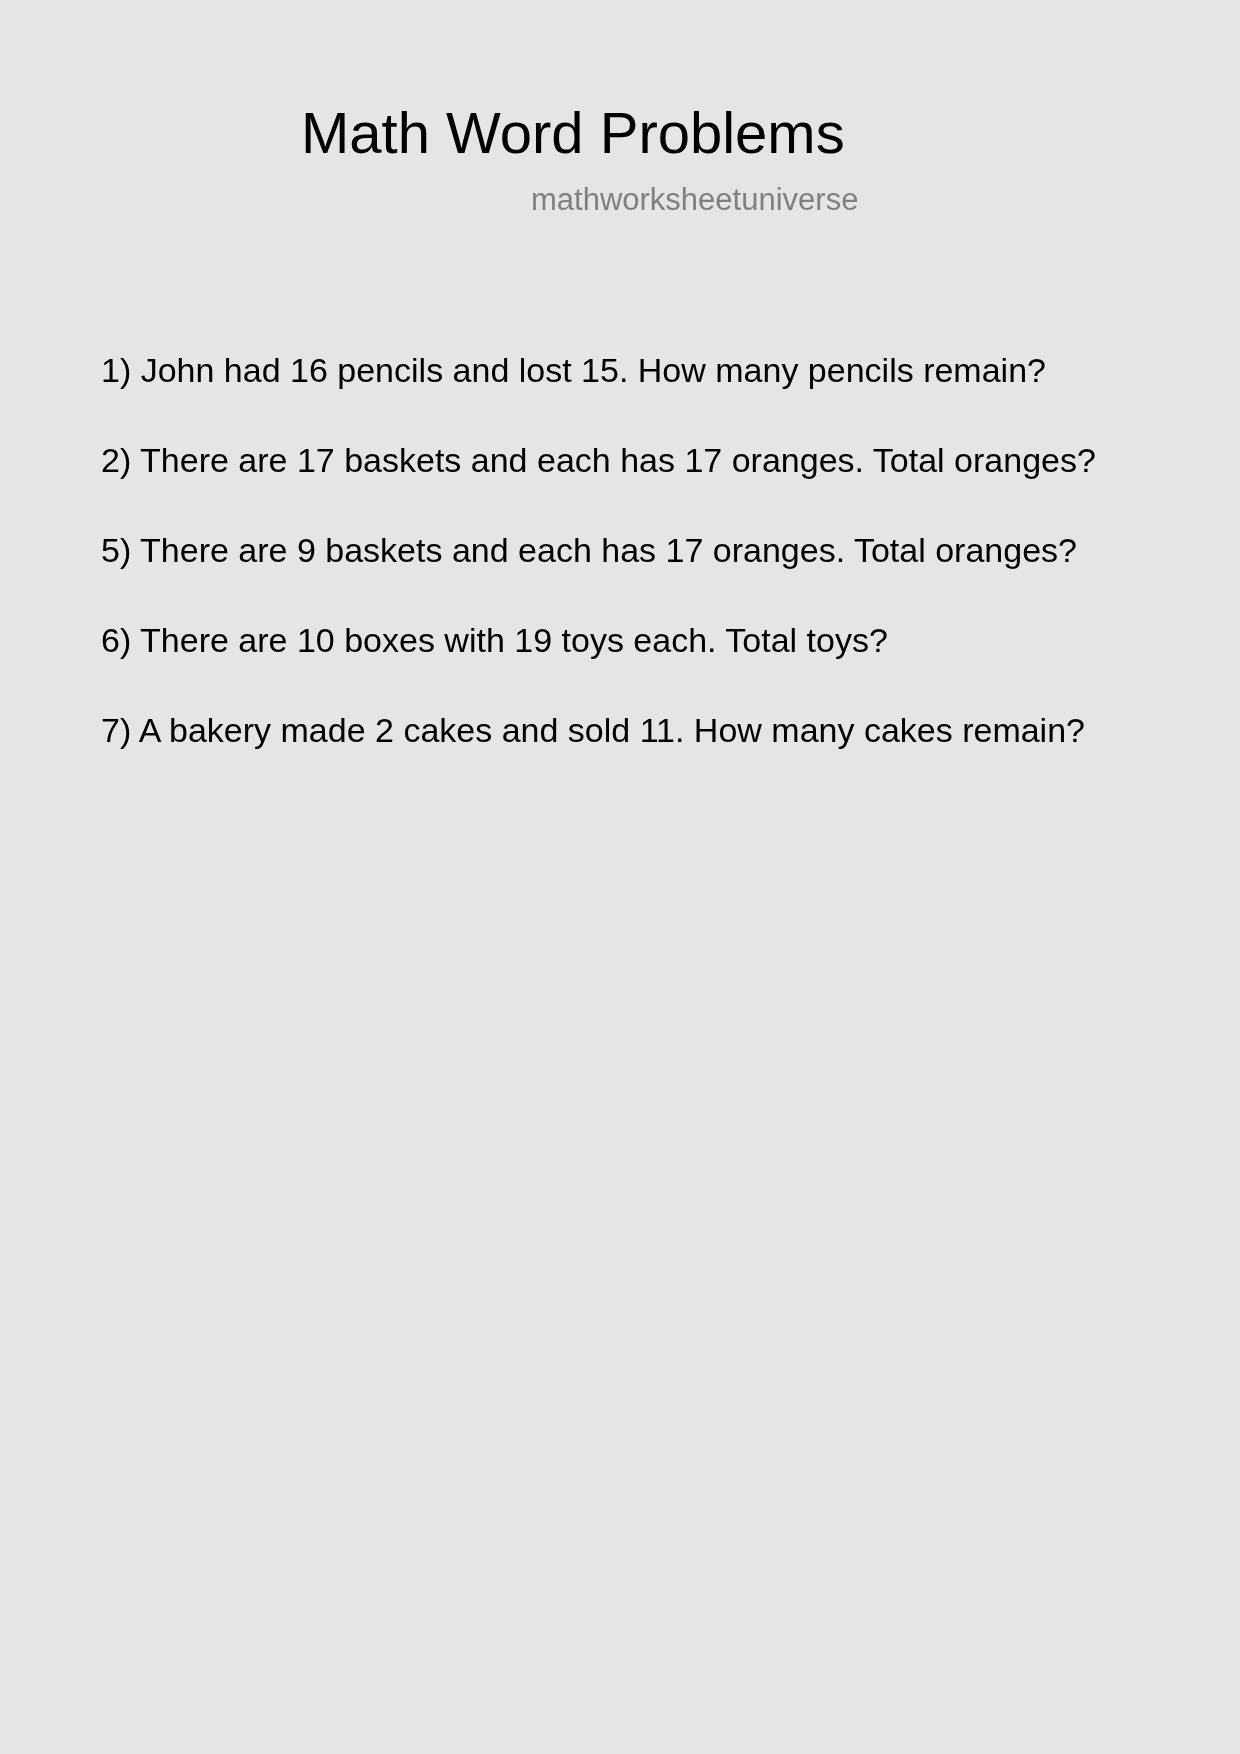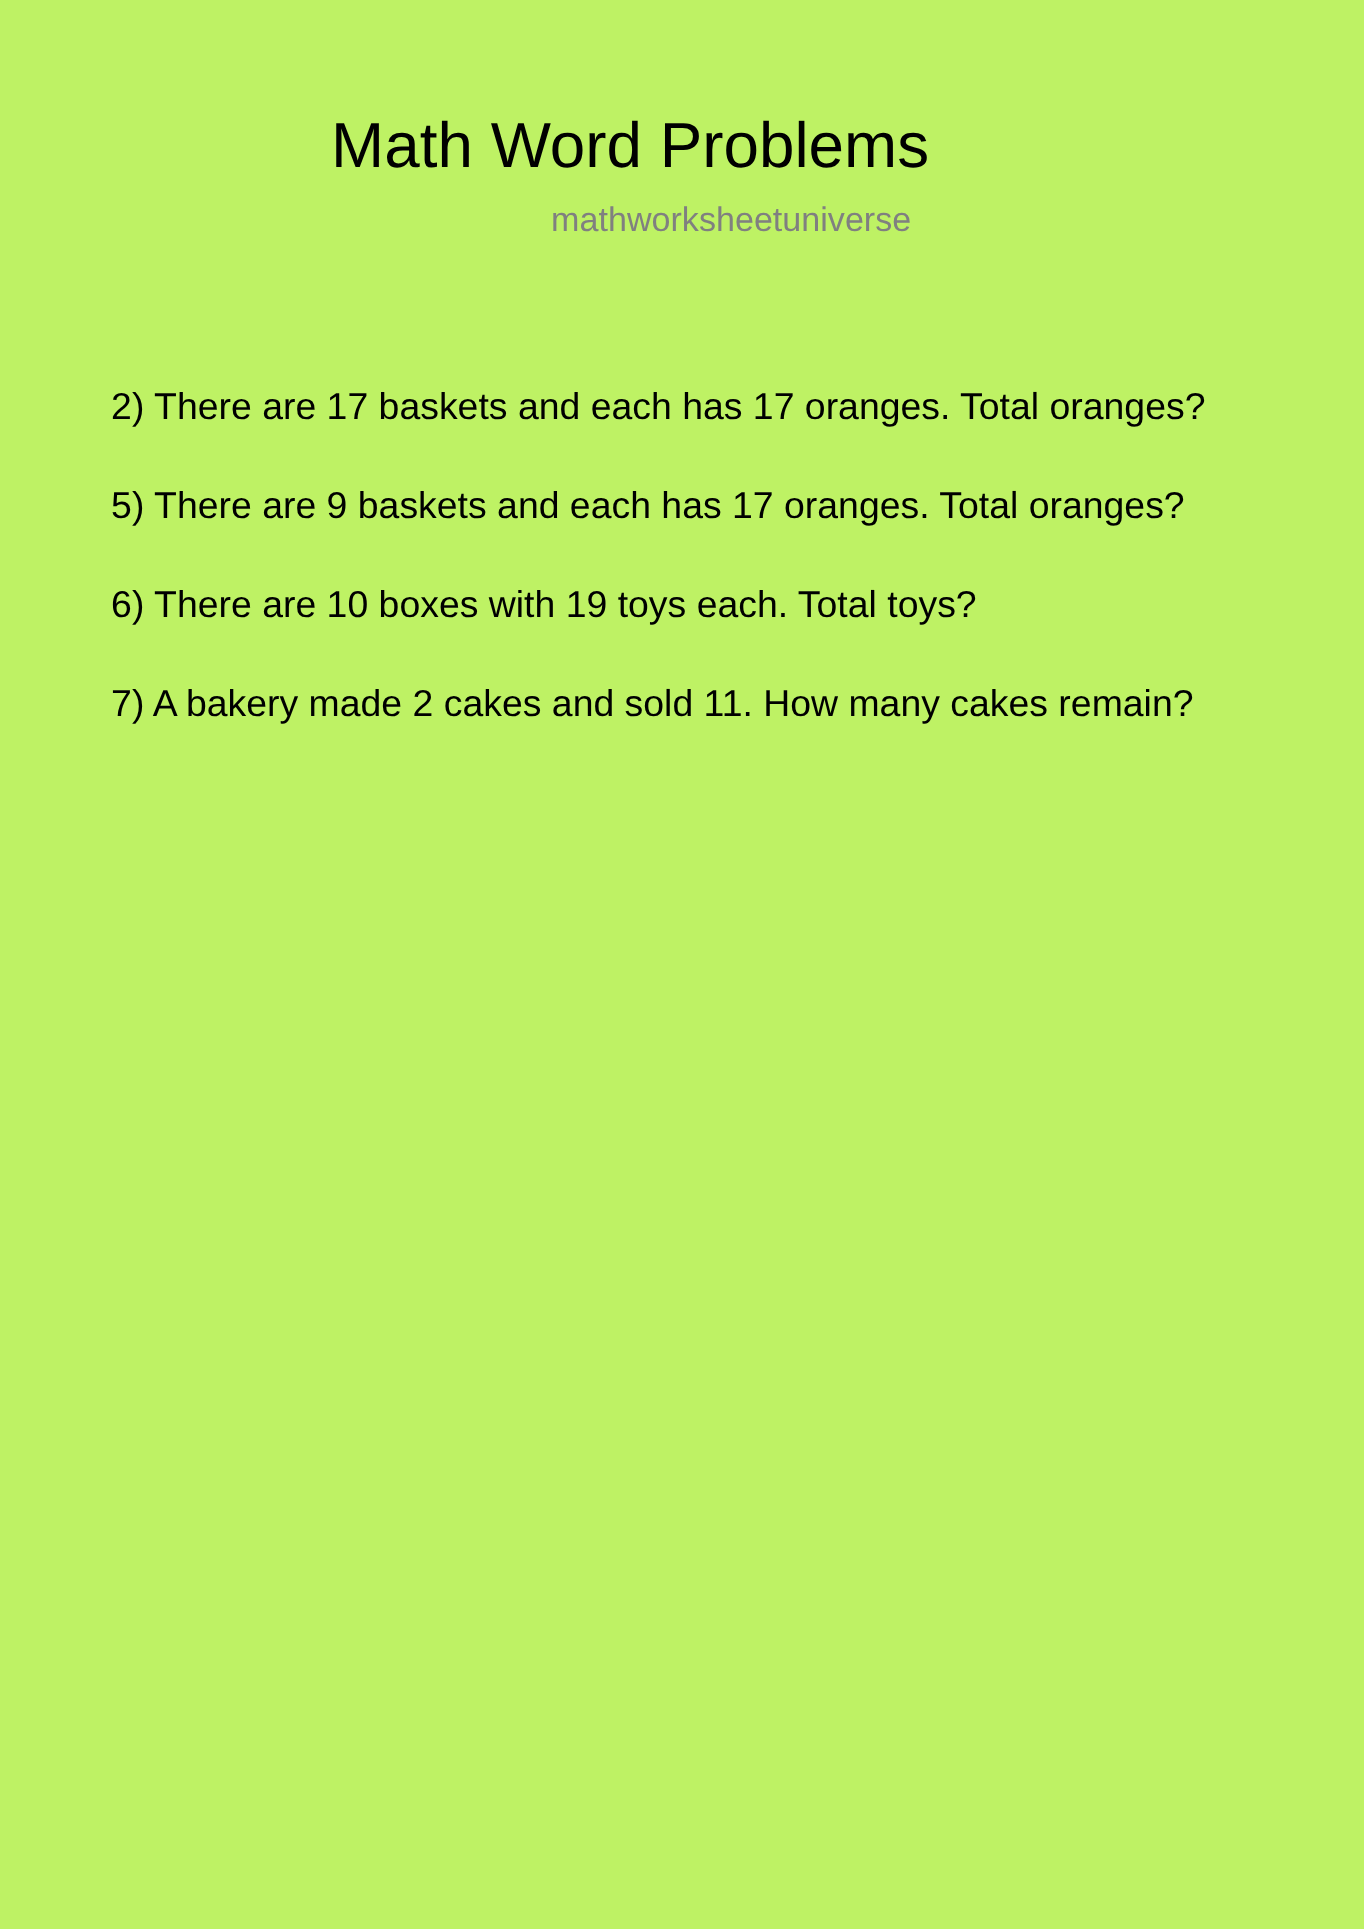--- a/index.html
+++ b/index.html
@@ -13,35 +13,35 @@
       position: relative;
       overflow: hidden;
       font-family: "Liberation Sans", sans-serif;
       color: #000000;
     }
     .page {
       position: absolute;
       left: 0; top: 0;
       width: 1240px;
       height: 1754px;
-      background: #bef264;
+      background: #e5e5e5;
     }
     .title {
       position: absolute;
       left: 301px;
       top: 104px;
       font-size: 58px;
       line-height: 1;
       white-space: nowrap;
       margin: 0;
       font-weight: normal;
     }
     .subtitle {
       position: absolute;
-      left: 501px;
+      left: 531px;
       top: 184px;
       font-size: 31px;
       line-height: 1;
       color: #808080;
       white-space: nowrap;
     }
     .problems {
       position: absolute;
       left: 101px;
       top: 353px;
@@ -57,18 +57,19 @@
     }
   </style>
 </head>
 <body>
 
 <div class="page">
   <h1 class="title">Math Word Problems</h1>
   <div class="subtitle">mathworksheetuniverse</div>
 
   <ol class="problems">
+    <li class="problem">1) John had 16 pencils and lost 15. How many pencils remain?</li>
     <li class="problem">2) There are 17 baskets and each has 17 oranges. Total oranges?</li>
     <li class="problem">5) There are 9 baskets and each has 17 oranges. Total oranges?</li>
     <li class="problem">6) There are 10 boxes with 19 toys each. Total toys?</li>
     <li class="problem">7) A bakery made 2 cakes and sold 11. How many cakes remain?</li>
   </ol>
 </div>
 
 </body></html>

